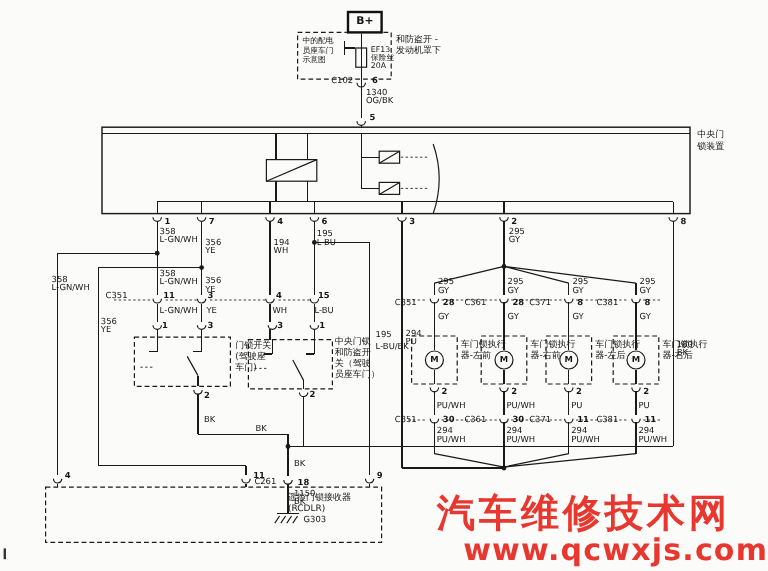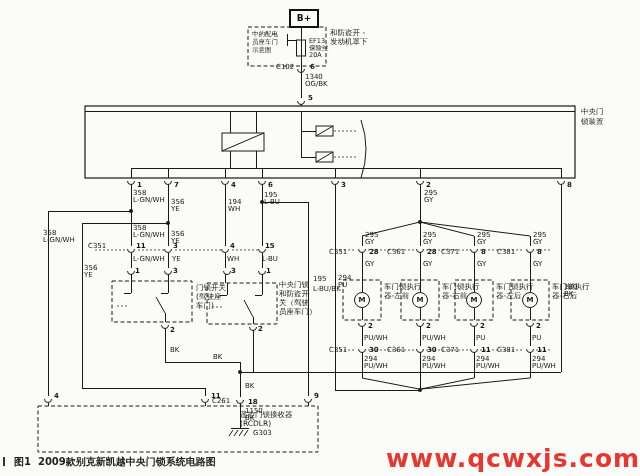--- a/index.html
+++ b/index.html
@@ -273,18 +273,16 @@
 <div class="lbl" style="left:532px;top:356px">294</div>
 <div class="lbl" style="left:532px;top:363px">PU/WH</div>
 
 <div class="lbl pin" style="left:54px;top:393px">4</div>
 <div class="lbl pin" style="left:211px;top:393px">11</div>
 <div class="lbl pin" style="left:314px;top:393px">9</div>
 <div class="lbl cn" style="left:240px;top:410px">遥控门锁接收器</div>
 <div class="lbl cn" style="left:240px;top:419px">(RCDLR)</div>
 
 <div class="caption-tick"></div>
-<div class="caption">
-  <span>图1</span>&nbsp;&nbsp;<span>2009款别克新凯越中央门锁系统电路图</span>
+<div class="wm1" style="color: rgb(232, 55, 47);">汽车维修技术网</div>
+<div class="wm2" style="color: rgb(232, 55, 47);">www.qcwxjs.com</div>
+
 </div>
-<div class="wm2" style="color: rgb(232, 55, 47);">www.qcwxjs.com</div>
-
-</div>
 
 </body></html>

